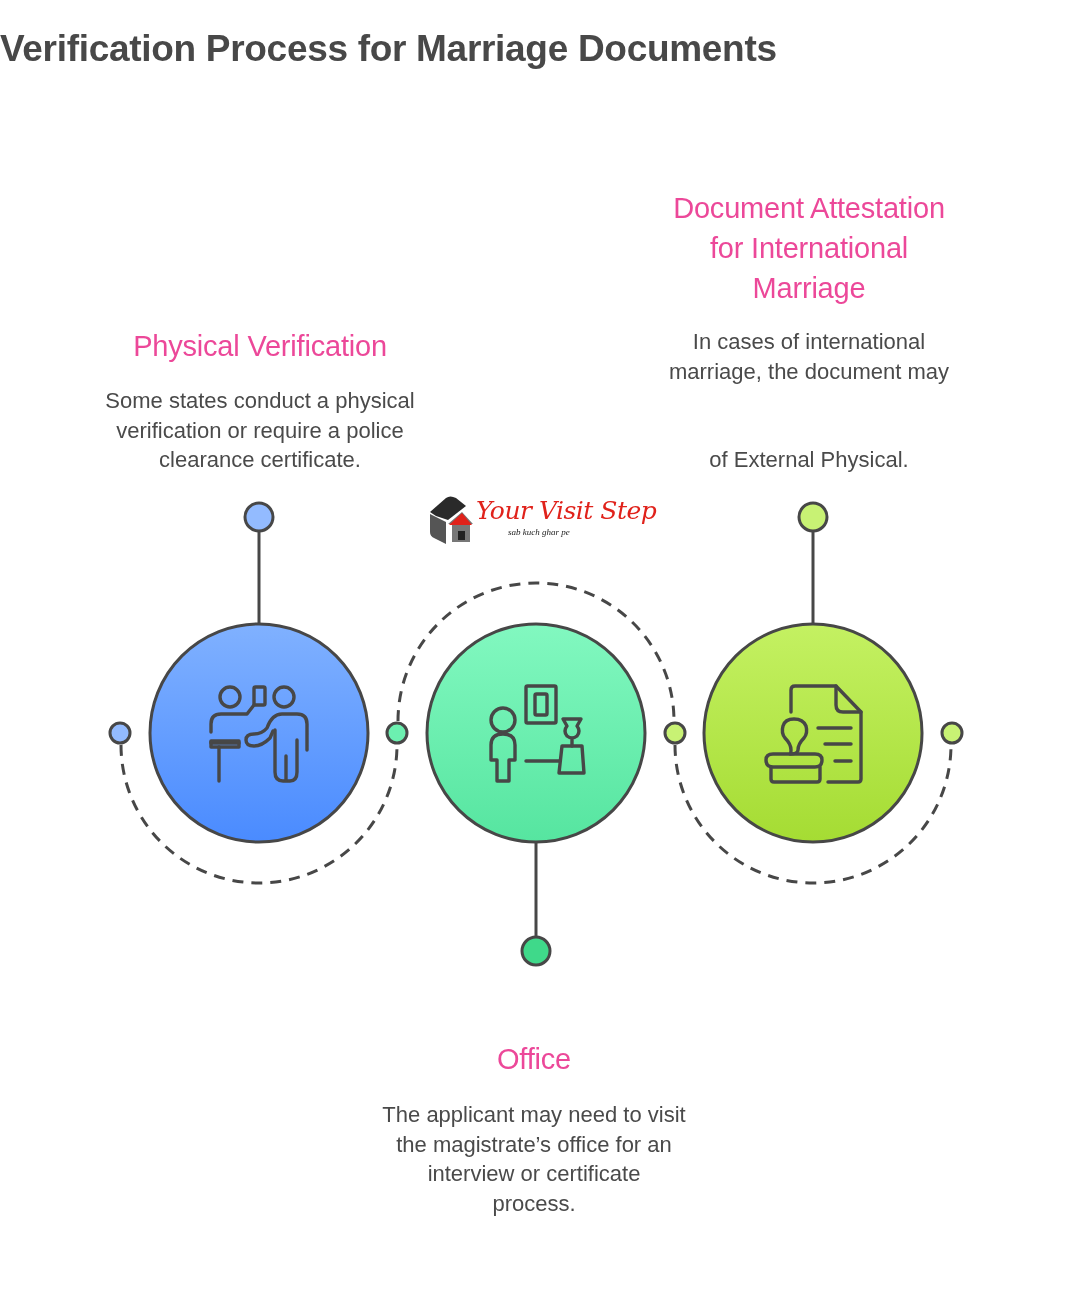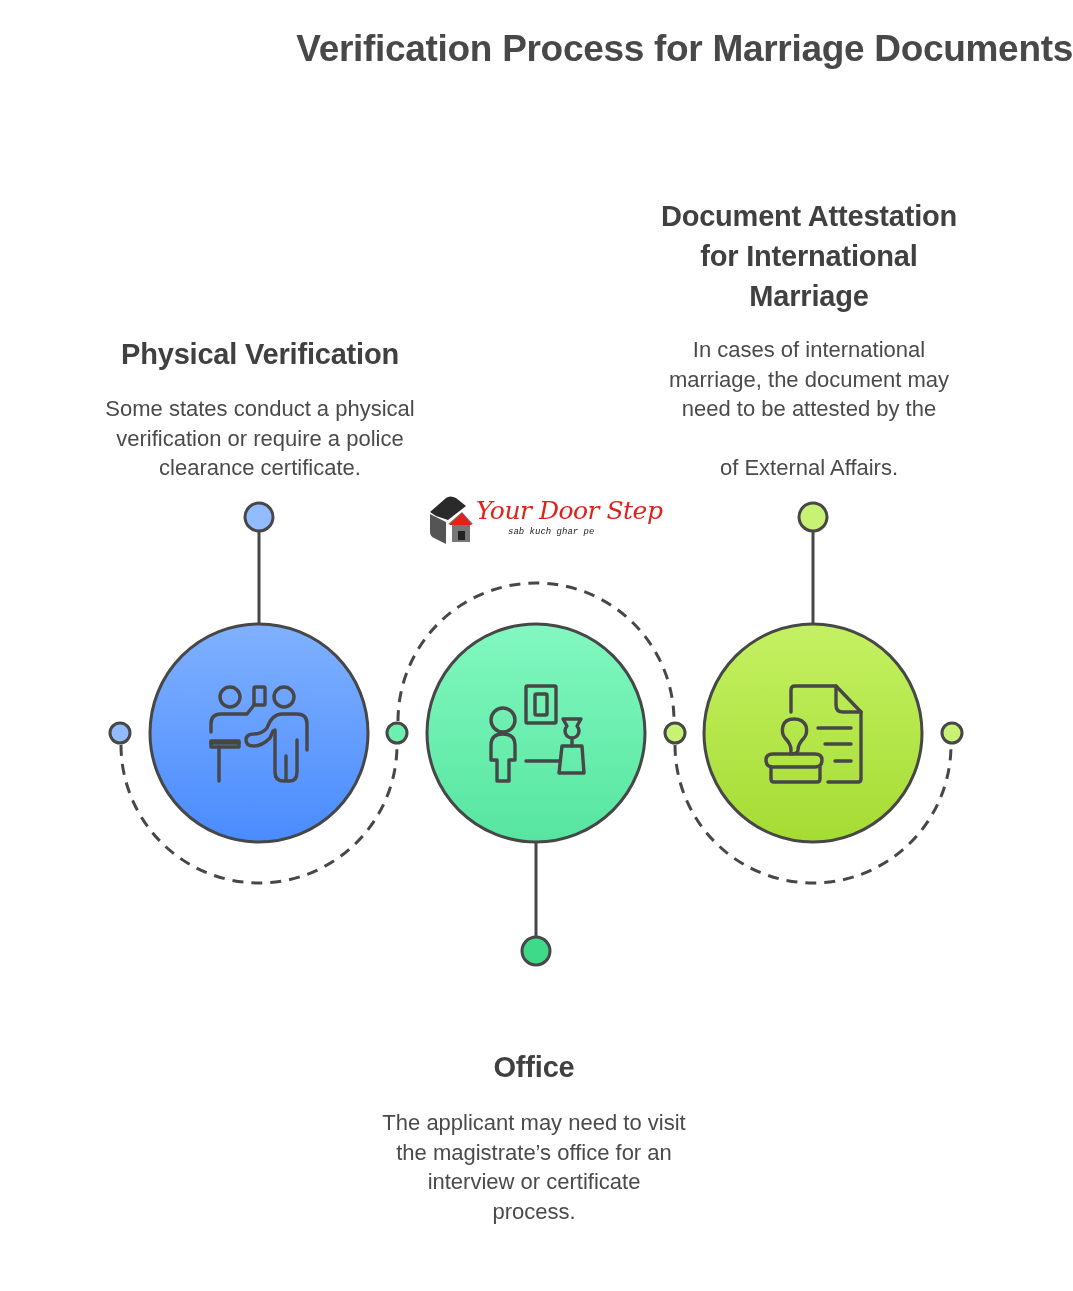--- a/index.html
+++ b/index.html
@@ -1,27 +1,27 @@
 <!DOCTYPE html>
 <html><head>
   <meta charset="utf-8">
   <style>
     html, body { margin: 0; padding: 0; background: #ffffff; }
     body { width: 1073px; height: 1291px; position: relative; overflow: hidden;
            font-family: "Liberation Sans", "DejaVu Sans", sans-serif; color: #484848; }
-    .title { position: absolute; left: 0; top: 28px; width: 1073px; text-align: right;
+    .title { position: absolute; left: 0; top: 28px; width: 1073px; text-align: left;
              font-size: 37px; font-weight: bold; color: #484848; letter-spacing: -0.3px; }
     .block { position: absolute; text-align: center; }
-    .block h2 { margin: 16px; font-size: 29px; font-weight: bold; color: #404040; line-height: 40px; letter-spacing: -0.2px; }
+    .block h2 { margin: 8px; font-size: 29px; font-weight: normal; color: #ec4899; line-height: 40px; letter-spacing: -0.2px; }
     .block p { margin: 12px; font-size: 22px; line-height: 29.5px; color: #4a4a4a; }
     #diagram { position: absolute; left: 0; top: 0; }
     .logo { position: absolute; left: 426px; top: 494px; width: 225px; height: 52px; }
     .logo-main { position: absolute; left: 50px; top: 2px; font-family: "DejaVu Serif", serif; font-style: italic;
                  font-size: 25px; color: #e0221b; white-space: nowrap; letter-spacing: -0.5px; }
-    .logo-sub { position: absolute; left: 82px; top: 33px; font-family: Liberation Mono, monospace; font-style: italic;
+    .logo-sub { position: absolute; left: 82px; top: 33px; font-family: Liberation Serif, serif; font-style: italic;
                 font-size: 9px; color: #222; white-space: nowrap; }
   </style>
 </head>
 <body>
 
 <div class="title">Verification Process for Marriage Documents</div>
 
 <div class="block" style="left:60px; top:318px; width:400px;">
   <h2>Physical Verification</h2>
   <p style="margin-top:20px;">
@@ -33,23 +33,23 @@
 
 <div class="block" style="left:609px; top:180px; width:400px;">
   <h2>
     <span>Document Attestation</span><br>
     <span>for International</span><br>
     <span>Marriage</span>
   </h2>
   <p style="margin-top:19px;">
     <span>In cases of international</span><br>
     <span>marriage, the document may</span><br>
-    <span>need to be attested by the</span><br>
     <br>
-    <span>of External Affairs.</span>
+    <br>
+    <span>of External Physical.</span>
   </p>
 </div>
 
 <div class="block" style="left:334px; top:991px; width:400px;">
   <h2>
     <br>
     <span>Office</span>
   </h2>
   <p style="margin-top:21px;text-align:center;">
     <span>The applicant may need to visit</span><br>
@@ -140,15 +140,15 @@
 </svg>
 
 <div class="logo">
   <svg width="50" height="52" viewBox="0 0 50 52" style="position:absolute;left:0;top:0;">
     <path d="M 4 18 L 20 4 Q 24 1 30 4 L 40 12 L 22 26 L 10 22 Z" fill="#2a2a2a"></path>
     <path d="M 4 20 L 20 28 L 20 50 L 8 44 Q 4 42 4 38 Z" fill="#555"></path>
     <path d="M 22 30 L 36 18 L 47 30 L 44 30 L 44 48 L 26 48 L 26 30 Z" fill="#777"></path>
     <path d="M 23 31 L 36 19 L 46 31 Z" fill="#e0221b"></path>
     <rect x="32" y="37" width="7" height="9" fill="#222"></rect>
   </svg>
-  <span class="logo-main">Your Door Step</span>
+  <span class="logo-main">Your Visit Step</span>
   <span class="logo-sub">sab kuch ghar pe</span>
 </div>
 
 </body></html>

